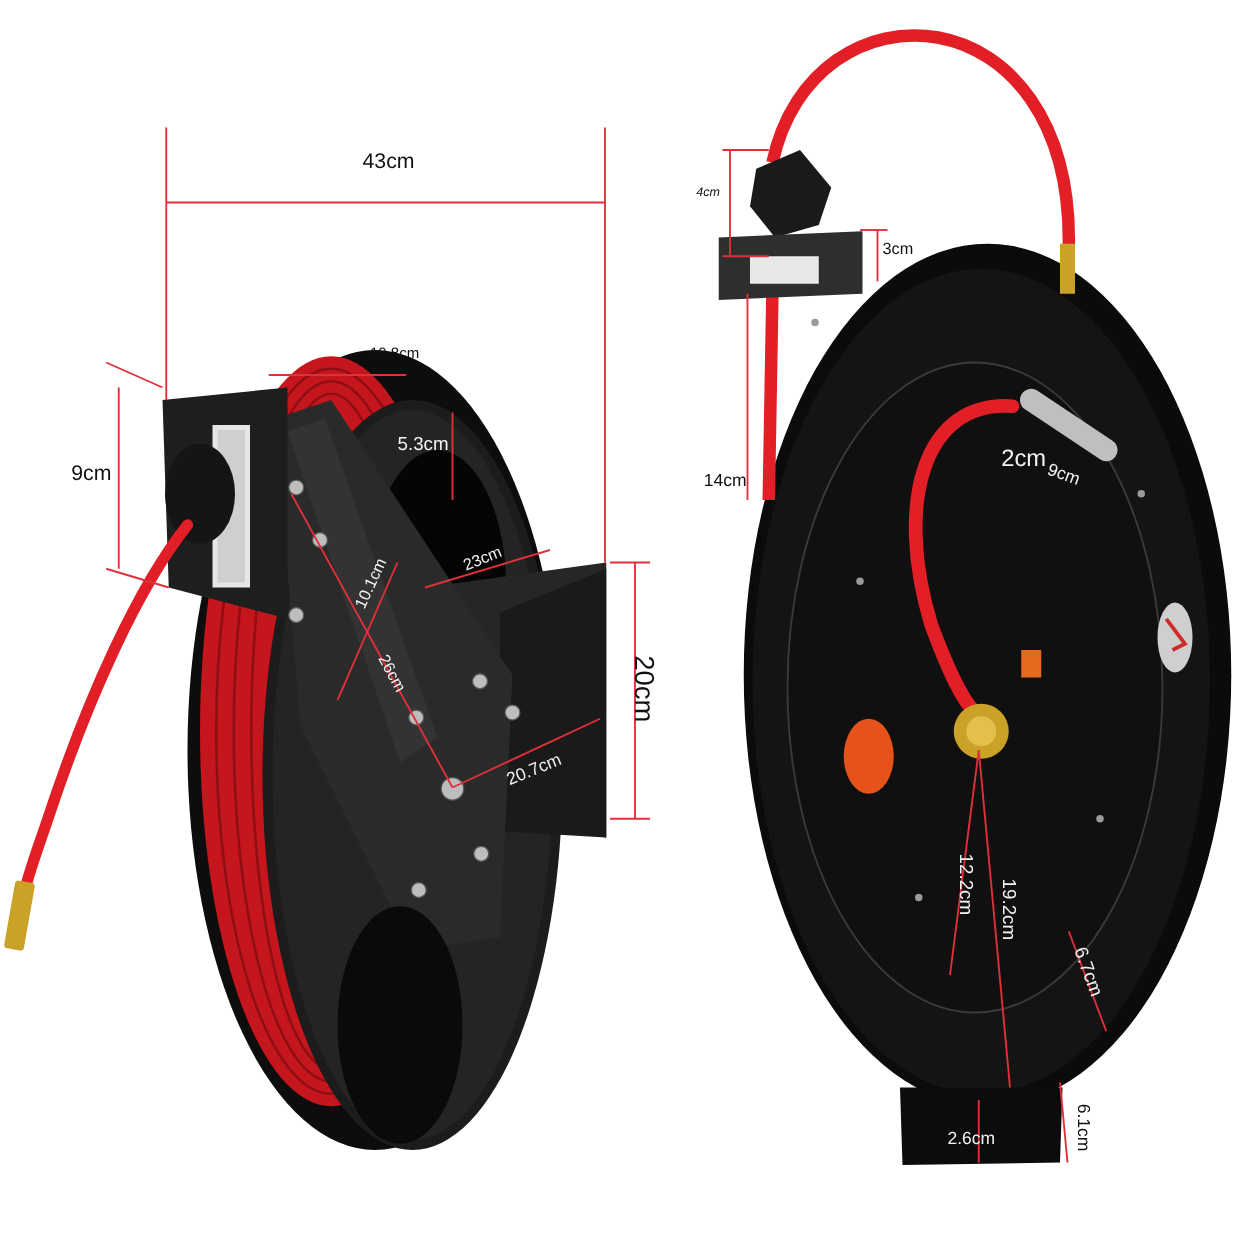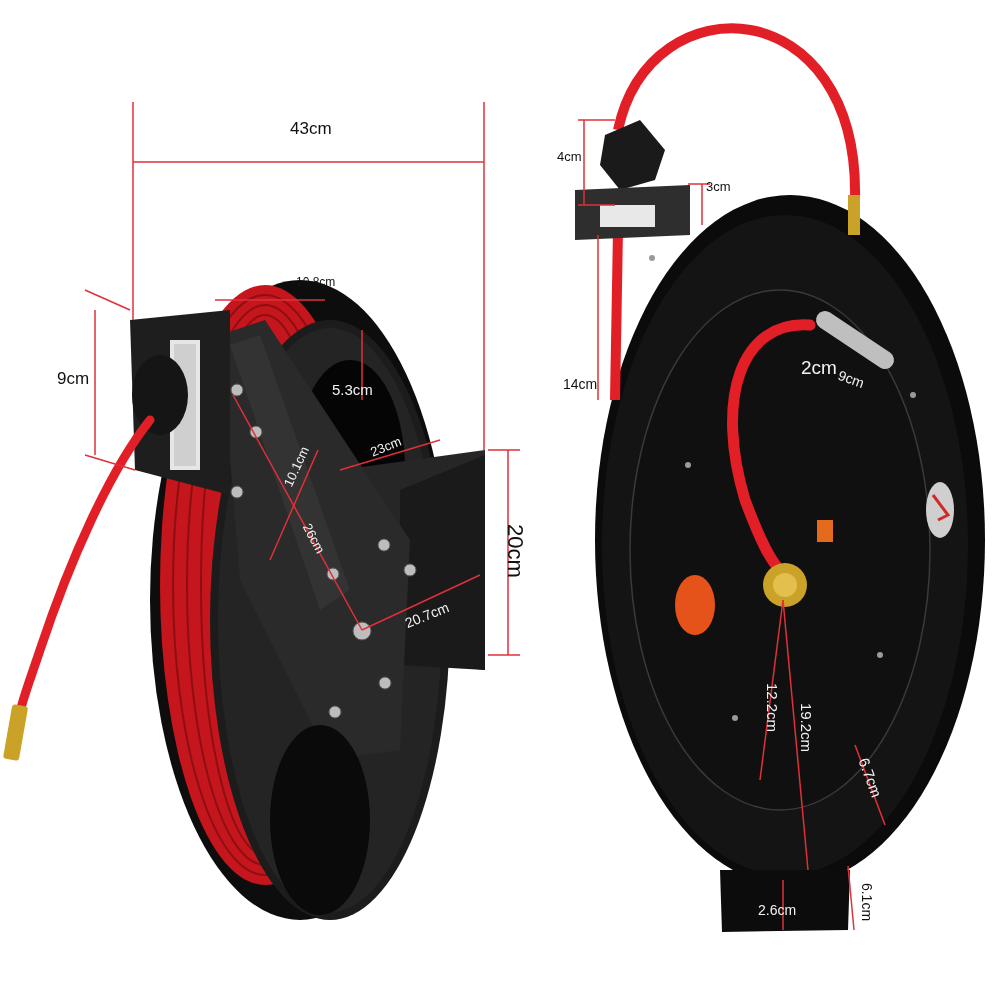--- a/index.html
+++ b/index.html
@@ -132,29 +132,29 @@
       <line x1="783" y1="600" x2="808" y2="870"></line>
       <line x1="855" y1="745" x2="885" y2="825"></line>
       <line x1="783" y1="880" x2="783" y2="930"></line>
       <line x1="848" y1="866" x2="854" y2="930"></line>
     </g>
   </svg>
 
   <span class="lbl dark" style="left:290px;top:120px;">43cm</span>
   <span class="lbl dark" style="left:296px;top:276px;font-size:12px;">10.8cm</span>
   <span class="lbl dark" style="left:57px;top:370px;">9cm</span>
-  <span class="lbl light" style="left:332px;top:348px;margin-top:34px;">5.3cm</span>
+  <span class="lbl light" style="left:318px;top:348px;">5.3cm</span>
   <span class="lbl light" style="left:370px;top:440px;font-size:13px;transform:rotate(-22deg);">23cm</span>
   <span class="lbl light" style="left:275px;top:460px;font-size:13px;transform:rotate(-65deg);">10.1cm</span>
   <span class="lbl light" style="left:298px;top:532px;font-size:13px;transform:rotate(62deg);">26cm</span>
   <span class="lbl light" style="left:404px;top:608px;font-size:14px;transform:rotate(-22deg);">20.7cm</span>
   <span class="lbl big" style="left:488px;top:540px;transform:rotate(90deg);">20cm</span>
 
-  <span class="lbl dark" style="left:557px;top:150px;font-size:13px;">4cm</span>
-  <span class="lbl dark" style="left:706px;top:180px;font-size:13px;">3cm</span>
+  <span class="lbl dark" style="left:557px;top:150px;font-size:10px;font-style:italic;">4cm</span>
+  <span class="lbl dark" style="left:706px;top:192px;font-size:13px;">3cm</span>
   <span class="lbl dark" style="left:563px;top:377px;font-size:14px;">14cm</span>
   <span class="lbl light" style="left:801px;top:358px;font-size:19px;">2cm</span>
   <span class="lbl light" style="left:838px;top:372px;font-size:14px;transform:rotate(20deg);">9cm</span>
   <span class="lbl light" style="left:748px;top:700px;font-size:15px;transform:rotate(90deg);">12.2cm</span>
   <span class="lbl light" style="left:782px;top:720px;font-size:15px;transform:rotate(90deg);">19.2cm</span>
   <span class="lbl light" style="left:850px;top:770px;font-size:15px;transform:rotate(70deg);">6.7cm</span>
   <span class="lbl light" style="left:738px;top:903px;font-size:14px;margin-left:20px;">2.6cm</span>
   <span class="lbl dark" style="left:848px;top:895px;font-size:14px;transform:rotate(90deg);">6.1cm</span>
 </div>
 

